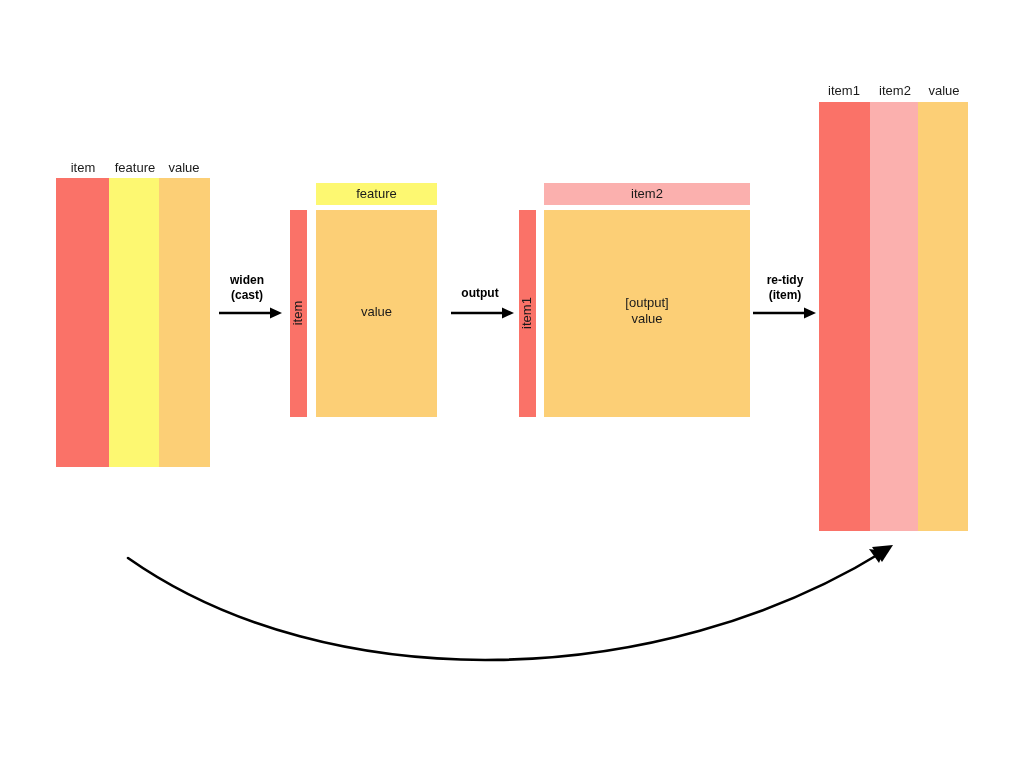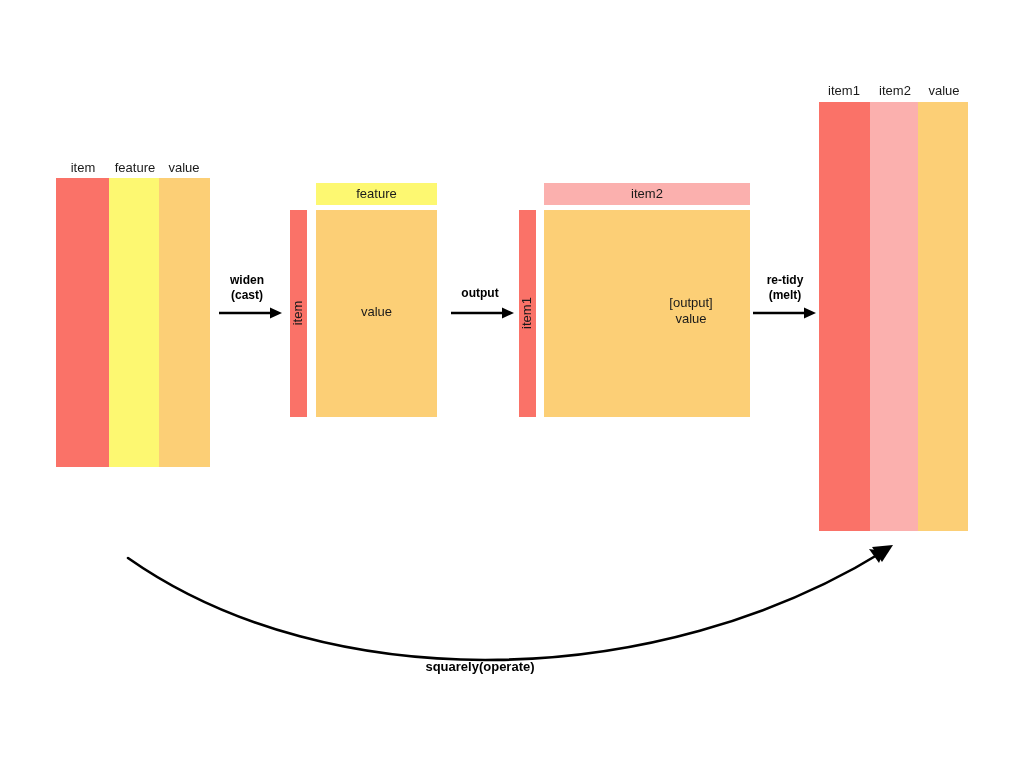--- a/index.html
+++ b/index.html
@@ -129,27 +129,27 @@
 
   <div class="abs">
 
     <div class="band" style="left:544px; top:183px; width:206px; height:22px; background:#fbb0ae;"></div>
     <div class="band-label" style="left:544px; top:186px; width:206px;">item2</div>
 
     <div class="band" style="left:519px; top:210px; width:17px; height:207px; background:#fa7268;"></div>
     <div class="band-label vertical" style="left:467px; top:305px; width:120px; transform:rotate(-90deg);">item1</div>
 
     <div class="band" style="left:544px; top:210px; width:206px; height:207px; background:#fccf76;"></div>
-    <div class="inner-label" style="left:544px; top:295px; width:206px;padding-left:44px;">[output]
+    <div class="inner-label" style="left:544px; top:295px; width:206px;">[output]
 value</div>
   </div>
 
   <div class="abs">
     <div class="arrow-caption" style="left:748px; top:273px; width:74px;">re-tidy
-(melt)</div>
+(item)</div>
     <svg class="abs" style="left:752px; top:305px;" width="66" height="18">
       <line x1="1" y1="8" x2="54" y2="8" stroke="#000" stroke-width="2.4"></line>
       <polygon points="52,2.5 64,8 52,13.5" fill="#000"></polygon>
     </svg>
   </div>
 
   <div class="abs">
     <div class="col-label" style="left:818px; top:83px; width:52px;">item1</div>
     <div class="col-label" style="left:869px; top:83px; width:52px;">item2</div>
     <div class="col-label" style="left:919px; top:83px; width:50px;">value</div>
@@ -158,16 +158,15 @@
     <div class="band" style="left:870px; top:102px; width:48px; height:429px; background:#fbb0ae;"></div>
     <div class="band" style="left:918px; top:102px; width:50px; height:429px; background:#fccf76;"></div>
   </div>
 
   <div class="abs" style="left:0; top:0; width:1024px; height:768px; pointer-events:none;">
     <svg width="1024" height="768">
       <path d="M 128 558 C 330 700, 660 690, 884 551" fill="none" stroke="#000" stroke-width="2.6" stroke-linecap="round"></path>
       <polygon points="884,551 869,549 879,563" fill="#000"></polygon>
       <polygon points="893,545 872,547 882,562" fill="#000"></polygon>
     </svg>
-    <div class="curve-caption" style="left:380px; top:659px; width:200px;">squarely(operate)</div>
   </div>
 
 </div>
 
 </body></html>

